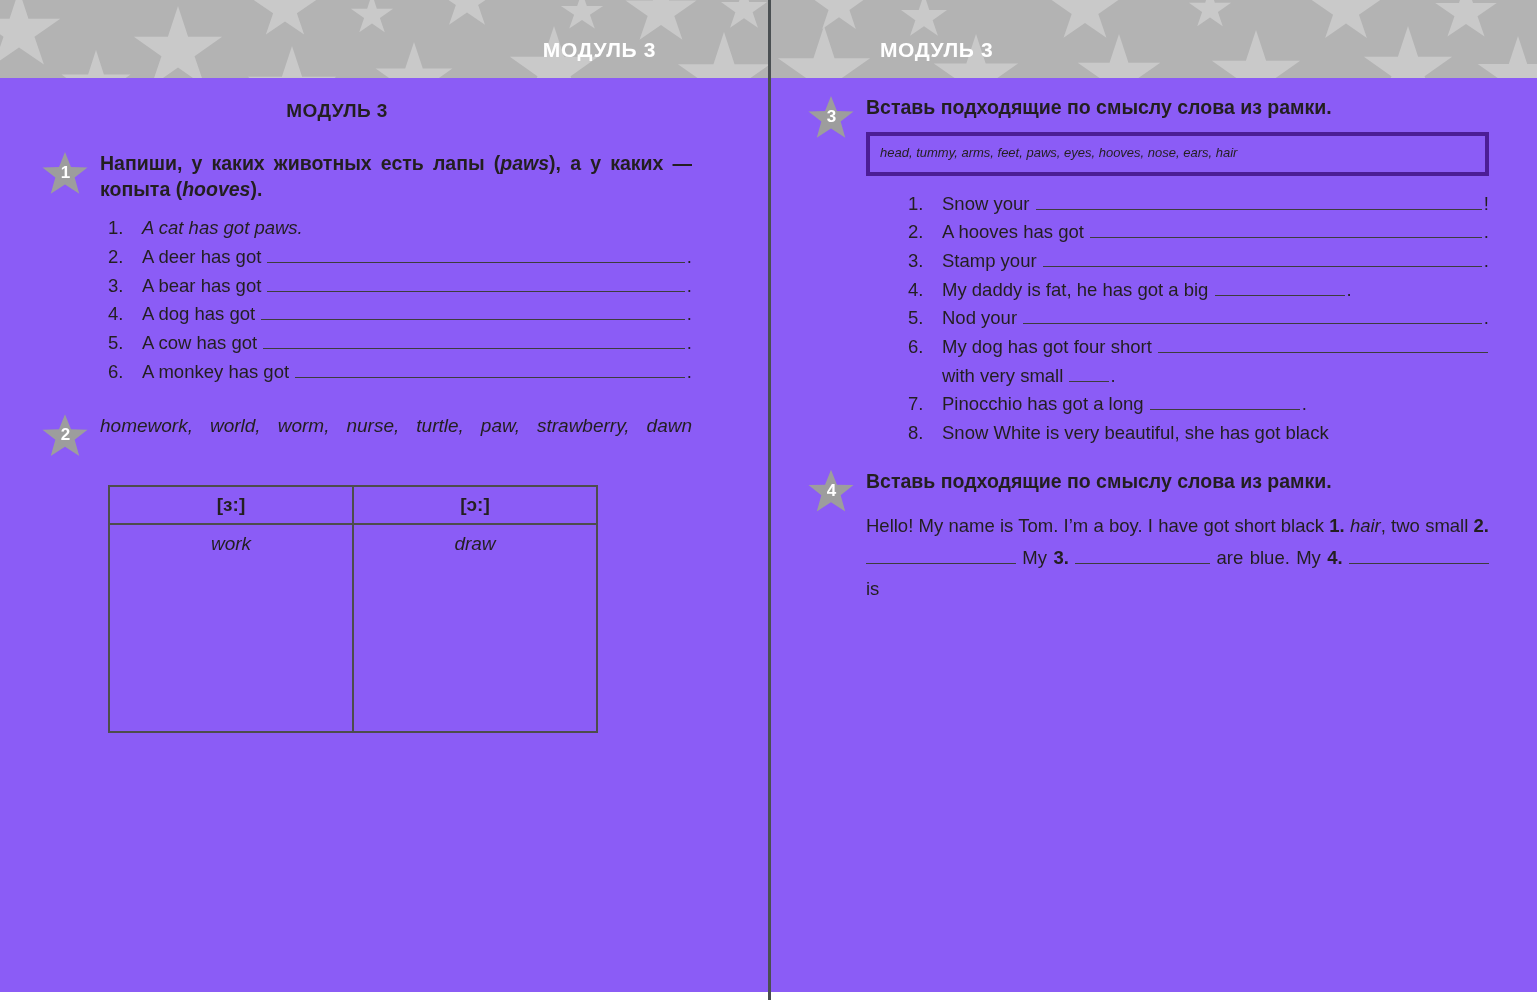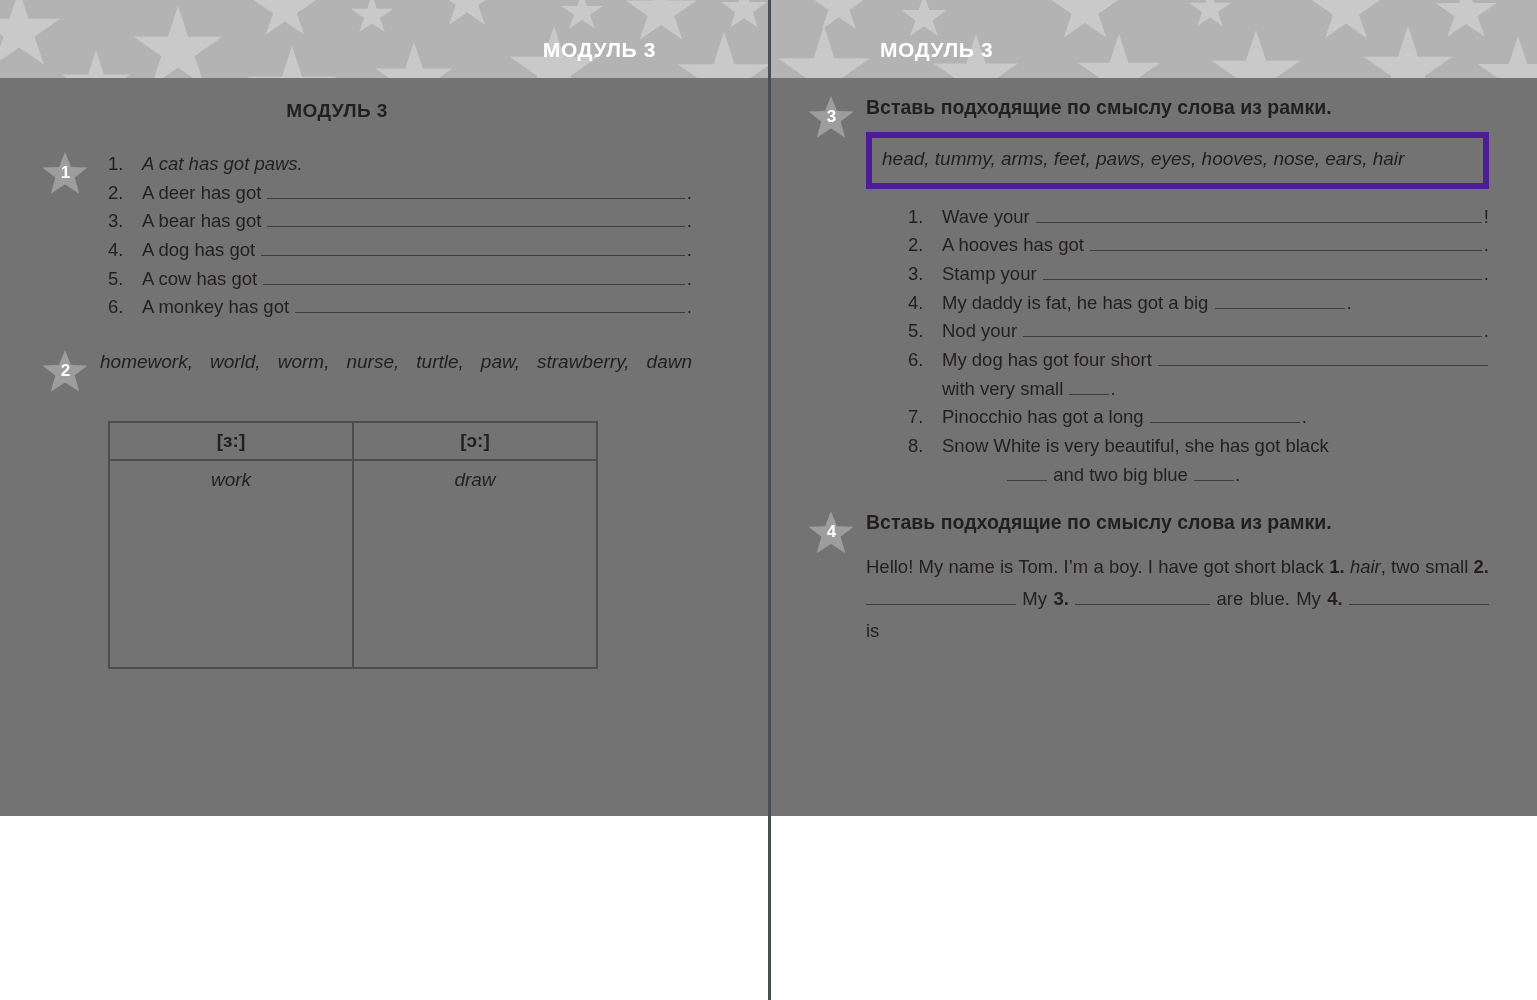--- a/index.html
+++ b/index.html
@@ -14,22 +14,22 @@
   }
 
   
   .spread {
     position: absolute;
     inset: 0;
     display: flex;
   }
   .page {
     position: relative;
-    height: 816px;
-    background: #737373;
+    height: 992px;
+    background: #8b5cf6;
   }
   .page-left  { width: 770px; }
   .page-right { width: 767px; }
 
   .gutter {
     position: absolute;
     left: 768px;
     top: 0;
     width: 3px;
     height: 1000px;
@@ -181,24 +181,24 @@
     font-style: italic;
     color: #231f20;
     line-height: 1.5;
     text-align: justify;
     text-justify: inter-word;
   }
   .word-list::after { content: ""; display: inline-block; width: 100%; }
 
   
   .word-box {
-    border: 6px solid #4c1d95;
+    border: 4px solid #4c1d95;
     padding: 7px 10px 9px 10px;
     margin-top: 12px;
-    font-size: 19px;
+    font-size: 13px;
     font-style: italic;
     color: #231f20;
     line-height: 1.5;
   }
   .word-box.slim {
     padding: 4px 10px 6px 14px;
     margin-top: 10px;
     display: inline-block;
   }
 
@@ -317,20 +317,23 @@
     </div>
 
     <div class="content">
 
       <div class="module-title">МОДУЛЬ 3</div>
 
       <div class="exercise ex-left" style="margin-top:28px;">
         <div class="star-badge">
           <span>1</span>
         </div>
+        <div class="ex-prompt">
+          <span>Напиши, у каких животных есть лапы (</span><i>paws</i><span>), а у каких — копыта (</span><i>hooves</i><span>).</span>
+        </div>
 
         <div class="num-list">
           <div class="num-item">
             <span class="n">1.</span>
             <span class="body">
                 <span class="txt italic">A cat has got paws.</span>
               </span>
           </div>
           <div class="num-item">
             <span class="n">2.</span>
@@ -427,21 +430,21 @@
           <span>3</span>
         </div>
         <div class="ex-prompt">Вставь подходящие по смыслу слова из рамки.</div>
 
         <div class="word-box">head, tummy, arms, feet, paws, eyes, hooves, nose, ears, hair</div>
 
         <div class="num-list" style="margin-top:14px;padding-left:42px;">
           <div class="num-item">
             <span class="n">1.</span>
             <span class="body">
-                <span class="txt">Wave your </span>
+                <span class="txt">Snow your </span>
                 <span class="blank"></span>
                 <span class="tail">!</span>
               </span>
           </div>
           <div class="num-item">
             <span class="n">2.</span>
             <span class="body">
                 <span class="txt">A hooves has got </span>
                 <span class="blank"></span>
                 <span class="tail">.</span>
@@ -492,24 +495,20 @@
                 <span class="tail">.</span>
               </span>
           </div>
 
           <div class="num-item">
             <span class="n">8.</span>
             <span class="body">
                 <span class="txt">Snow White is very beautiful, she has got black</span>
               </span>
           </div>
-          <div class="sub-line">
-            <span class="pad"></span>
-            <span class="body" style="padding-left:64px;"><span class="blank fixed-130"></span><span class="txt"> and two big blue </span><span class="blank fixed-130"></span><span class="tail">.</span></span>
-          </div>
         </div>
       </div>
 
       <div class="exercise ex-right" style="margin-top:20px;">
         <div class="star-badge">
           <span>4</span>
         </div>
         <div class="ex-prompt">Вставь подходящие по смыслу слова из рамки.</div>
 
 

